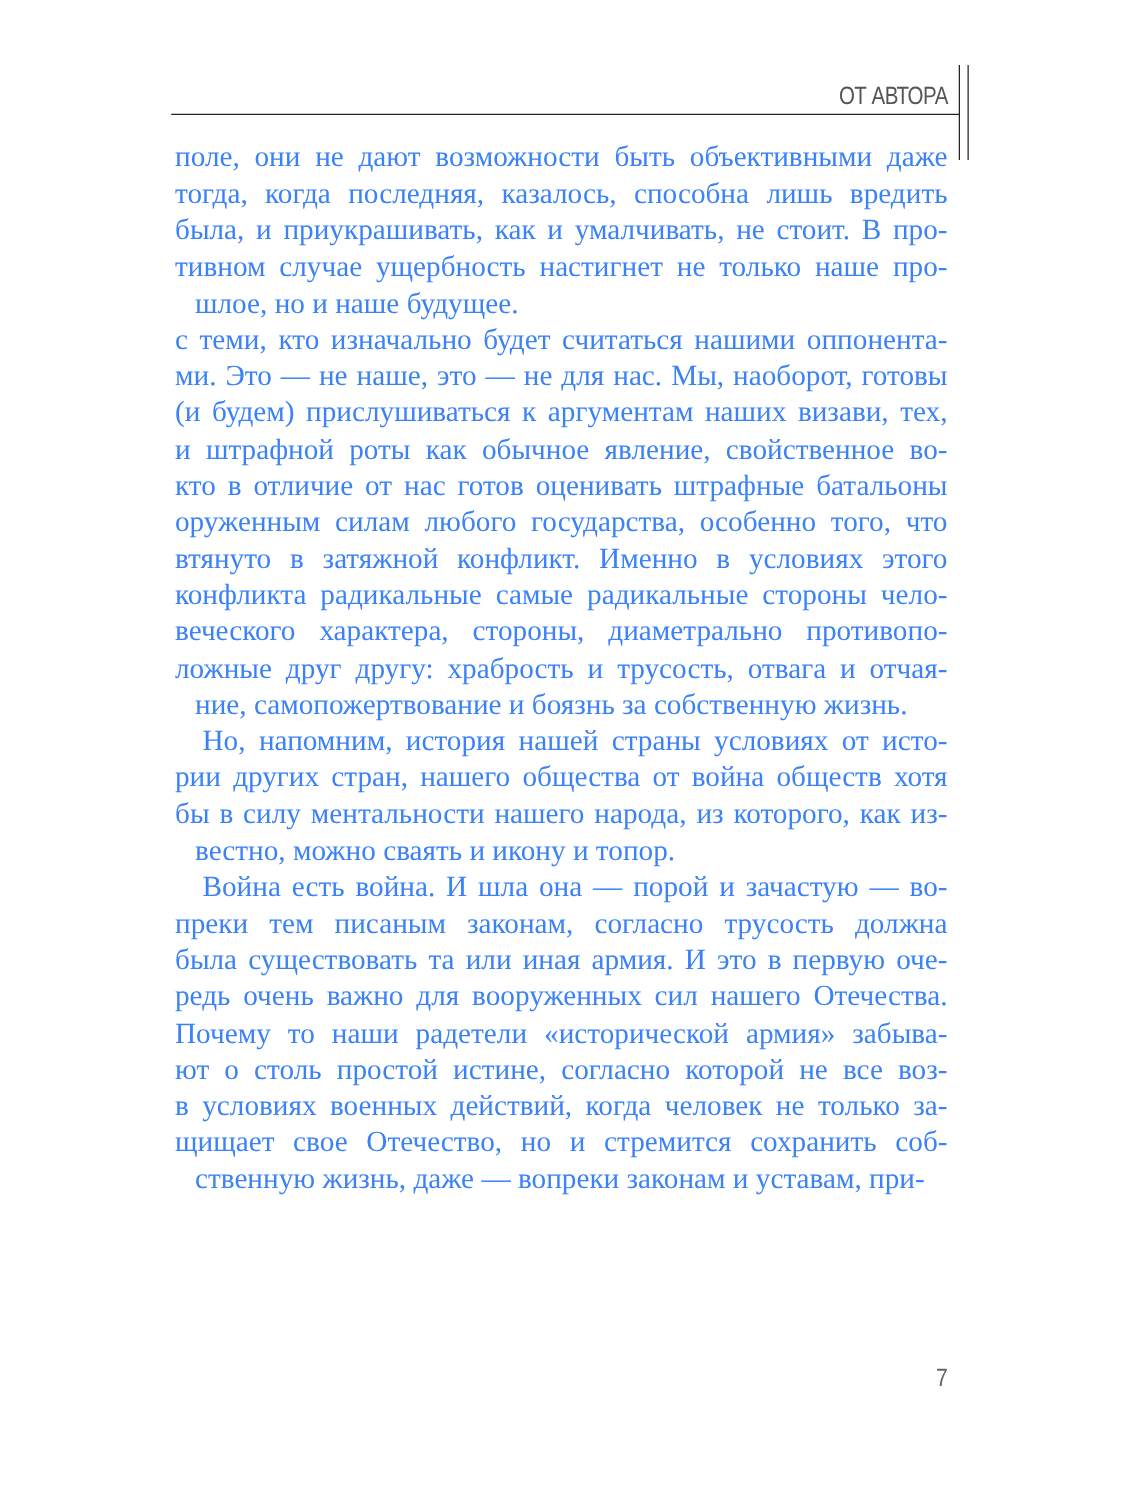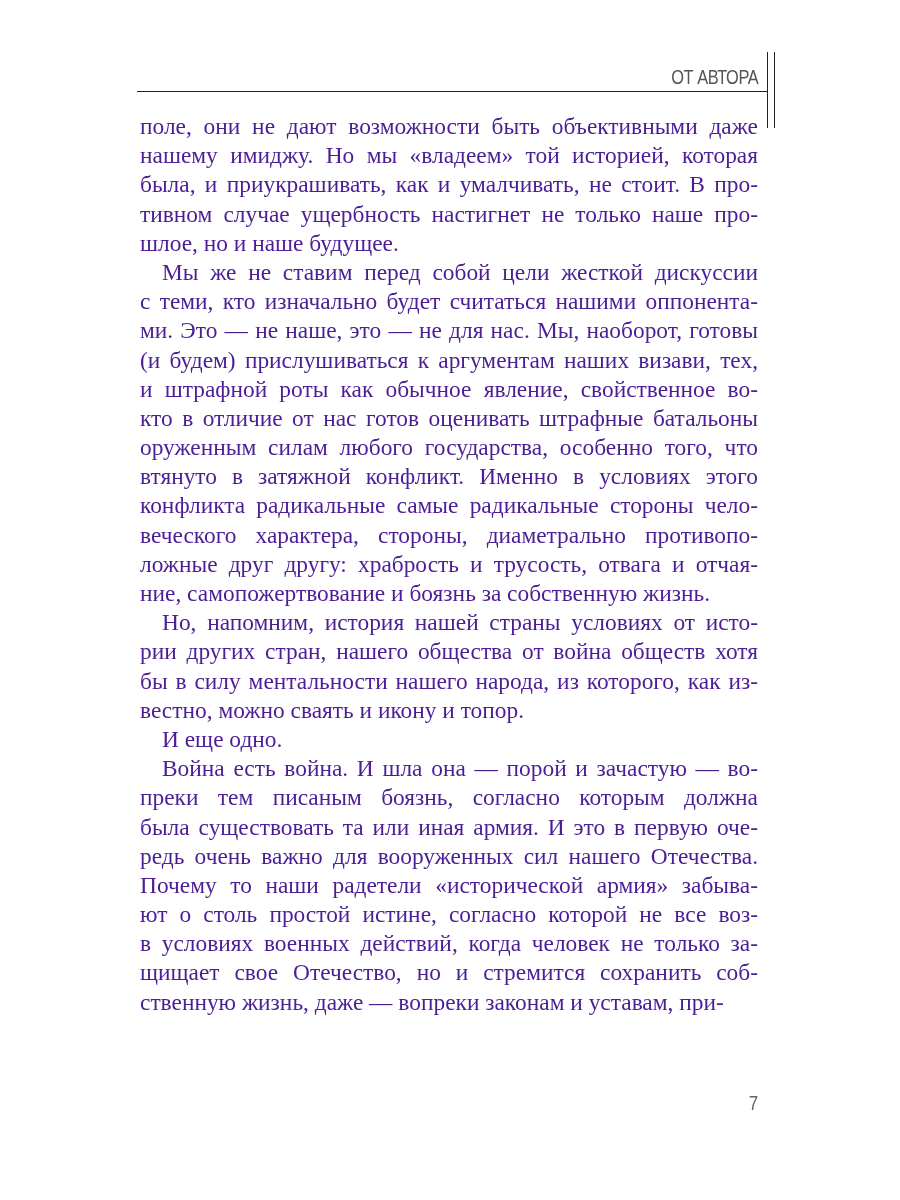--- a/index.html
+++ b/index.html
@@ -34,30 +34,30 @@
     }
     .vline.a { left: 767px; }
     .vline.b { left: 774px; }
     .body-text {
       position: absolute;
       left: 140px; top: 112px;
       width: 618px;
       font-family: "Liberation Serif", serif;
       font-size: 23.4px;
       line-height: 29.2px;
-      color: #4c1d95;
+      color: #3b82f6;
     }
     .line {
       display: block;
       text-align: justify;
       text-align-last: justify;
       white-space: nowrap;
       height: 29.2px;
     }
-    .line.last { text-align-last: left; }
+    .line.last { text-align-last: left; margin-left: 16px; }
     .line.indent { padding-left: 22px; }
     .folio {
       position: absolute;
       left: 748px; top: 1092px;
       font-family: "Liberation Sans", sans-serif;
       font-size: 20px;
       color: #666;
       transform: scaleX(0.85);
     }
   </style>
@@ -66,51 +66,47 @@
 
 <div class="page">
   <div class="running-head">ОТ АВТОРА</div>
   <div class="head-rule"></div>
   <div class="vline a"></div>
   <div class="vline b"></div>
 
   <div class="body-text" id="body-text">
       <div>
         <span class="line">поле, они не дают возможности быть объективными даже</span>
-        <span class="line">нашему имиджу. Но мы «владеем» той историей, которая</span>
+        <span class="line">тогда, когда последняя, казалось, способна лишь вредить</span>
         <span class="line">была, и приукрашивать, как и умалчивать, не стоит. В про-</span>
         <span class="line">тивном случае ущербность настигнет не только наше про-</span>
         <span class="line last">шлое, но и наше будущее.</span>
       </div>
       <div>
-        <span class="line indent">Мы же не ставим перед собой цели жесткой дискуссии</span>
         <span class="line">с теми, кто изначально будет считаться нашими оппонента-</span>
         <span class="line">ми. Это — не наше, это — не для нас. Мы, наоборот, готовы</span>
         <span class="line">(и будем) прислушиваться к аргументам наших визави, тех,</span>
         <span class="line">и штрафной роты как обычное явление, свойственное во-</span>
         <span class="line">кто в отличие от нас готов оценивать штрафные батальоны</span>
         <span class="line">оруженным силам любого государства, особенно того, что</span>
         <span class="line">втянуто в затяжной конфликт. Именно в условиях этого</span>
         <span class="line">конфликта радикальные самые радикальные стороны чело-</span>
         <span class="line">веческого характера, стороны, диаметрально противопо-</span>
         <span class="line">ложные друг другу: храбрость и трусость, отвага и отчая-</span>
         <span class="line last">ние, самопожертвование и боязнь за собственную жизнь.</span>
       </div>
       <div>
         <span class="line indent">Но, напомним, история нашей страны условиях от исто-</span>
         <span class="line">рии других стран, нашего общества от война обществ хотя</span>
         <span class="line">бы в силу ментальности нашего народа, из которого, как из-</span>
         <span class="line last">вестно, можно сваять и икону и топор.</span>
       </div>
       <div>
-        <span class="line indent last">И еще одно.</span>
-      </div>
-      <div>
         <span class="line indent">Война есть война. И шла она — порой и зачастую — во-</span>
-        <span class="line">преки тем писаным боязнь, согласно которым должна</span>
+        <span class="line">преки тем писаным законам, согласно трусость должна</span>
         <span class="line">была существовать та или иная армия. И это в первую оче-</span>
         <span class="line">редь очень важно для вооруженных сил нашего Отечества.</span>
         <span class="line">Почему то наши радетели «исторической армия» забыва-</span>
         <span class="line">ют о столь простой истине, согласно которой не все воз-</span>
         <span class="line">в условиях военных действий, когда человек не только за-</span>
         <span class="line">щищает свое Отечество, но и стремится сохранить соб-</span>
         <span class="line last">ственную жизнь, даже — вопреки законам и уставам, при-</span>
       </div>
     </div>
 

